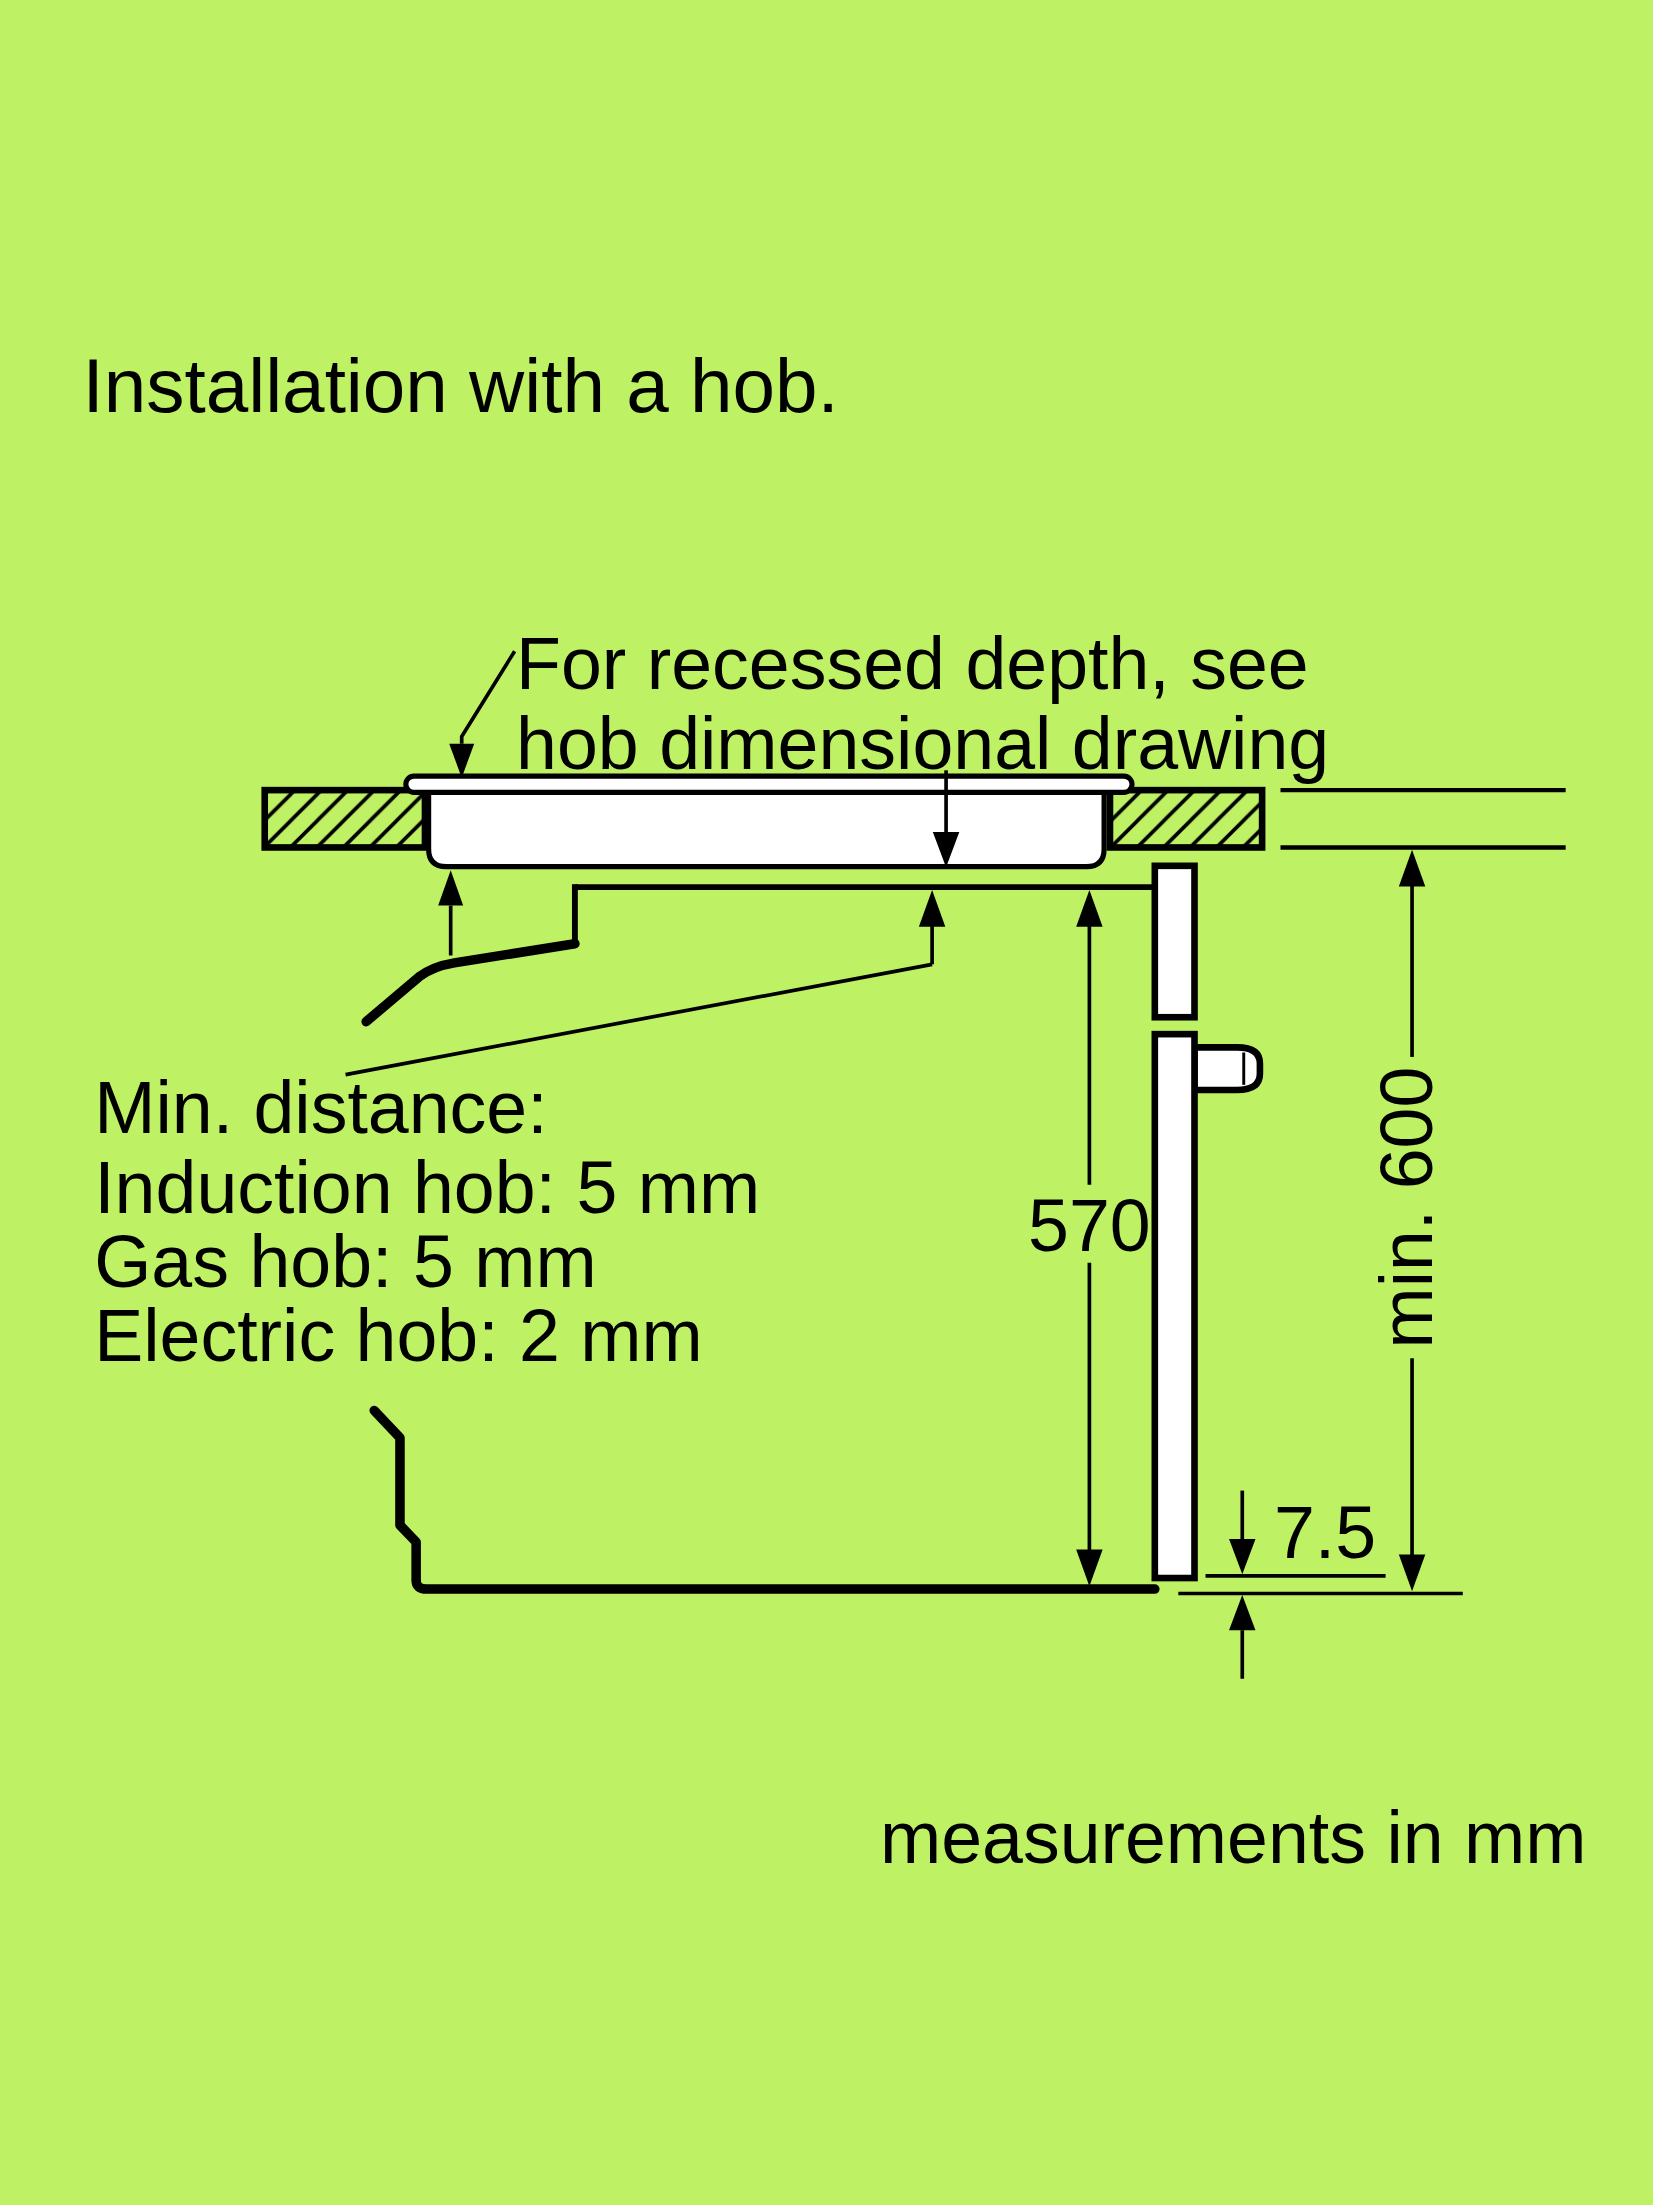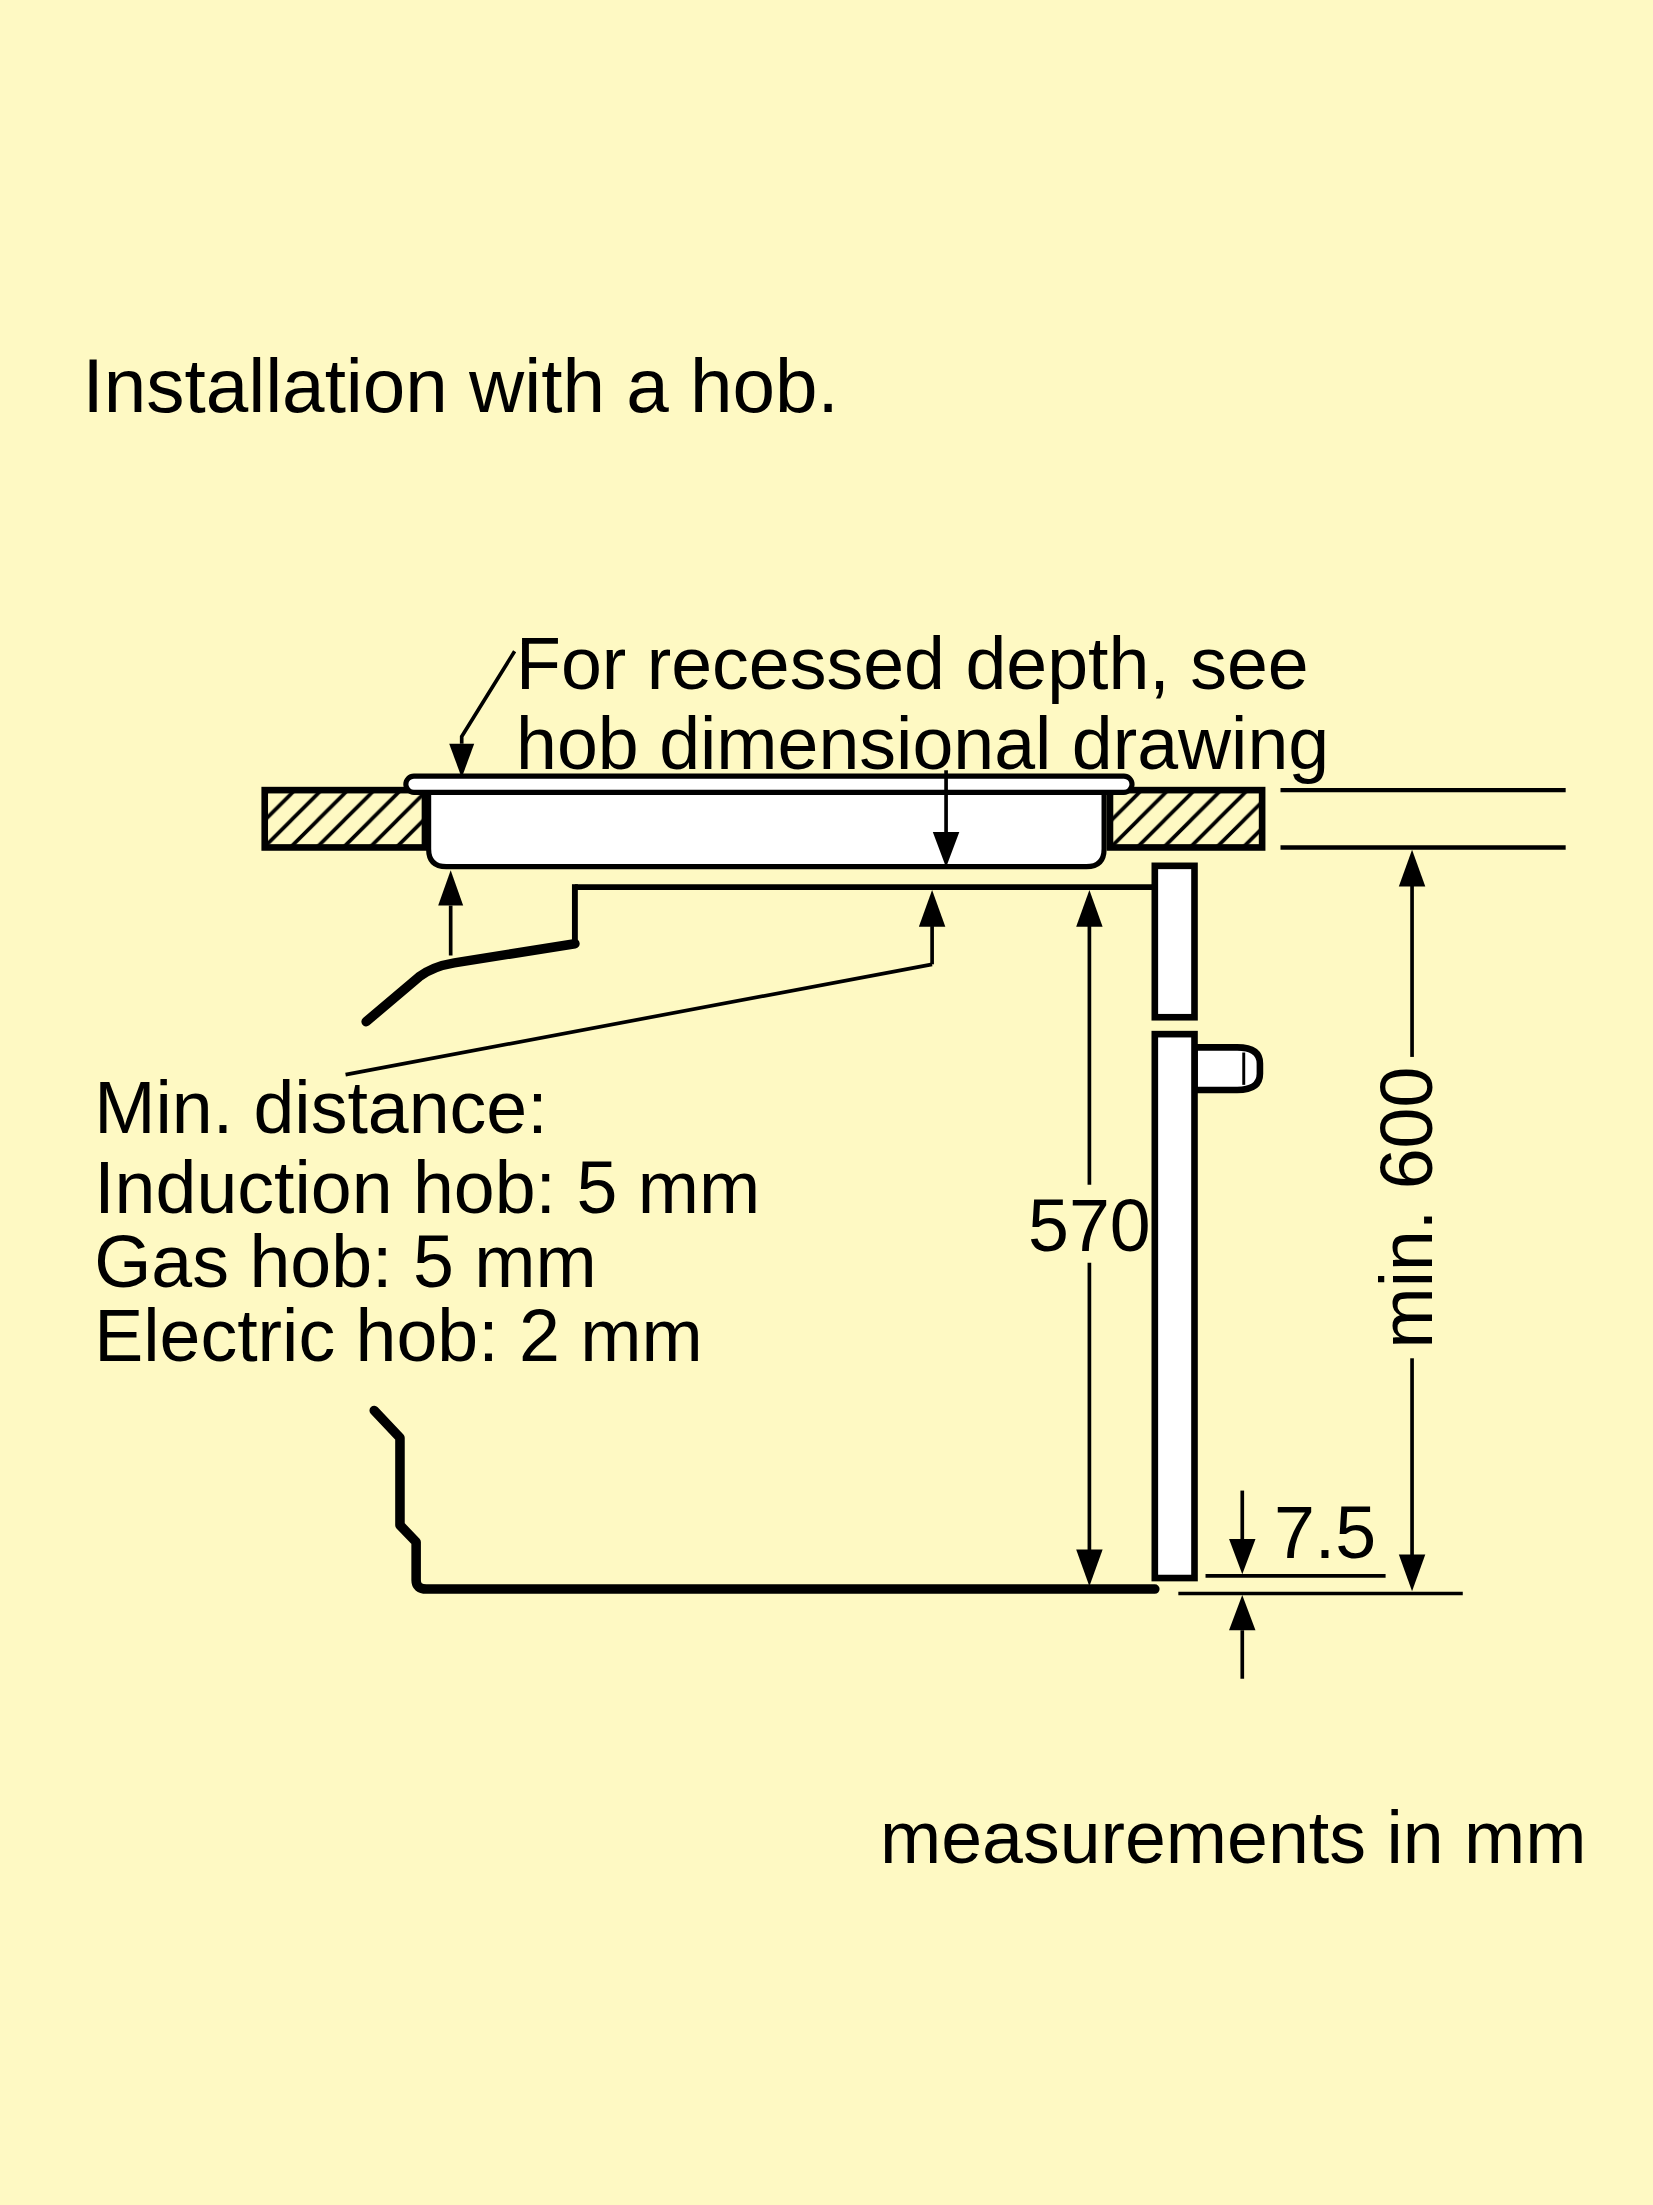--- a/index.html
+++ b/index.html
@@ -1,19 +1,19 @@
 <!DOCTYPE html>
 <html style="font-size:11.8px"><head>
 <meta charset="utf-8">
 <style>
   html,body{margin:0;padding:0;background:#fff;}
   .page{
     position:relative;
     width:1654px;height:2205px;
-    background:#fef9c3;
+    background:#bef264;
     font-family:"Liberation Sans","DejaVu Sans",sans-serif;
     overflow:hidden;
   }
   svg{position:absolute;left:0;top:0;}
   text{
     fill:#000000;
     font-family:"Liberation Sans","DejaVu Sans",sans-serif;
     white-space:pre;
   }
   .t-title{font-size:104px;}

